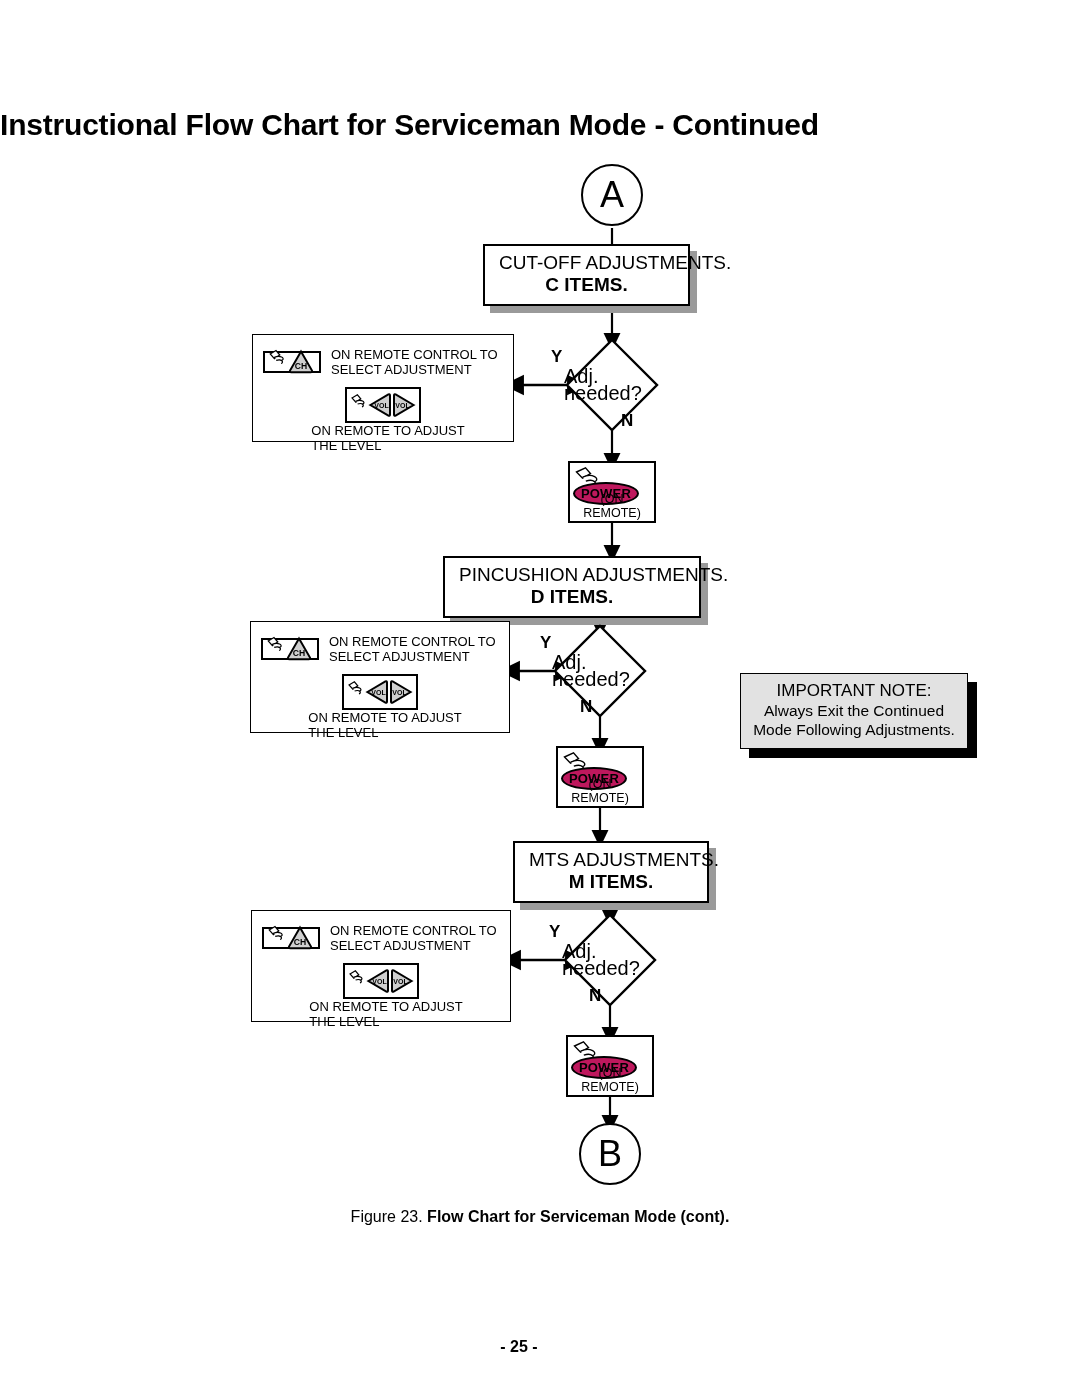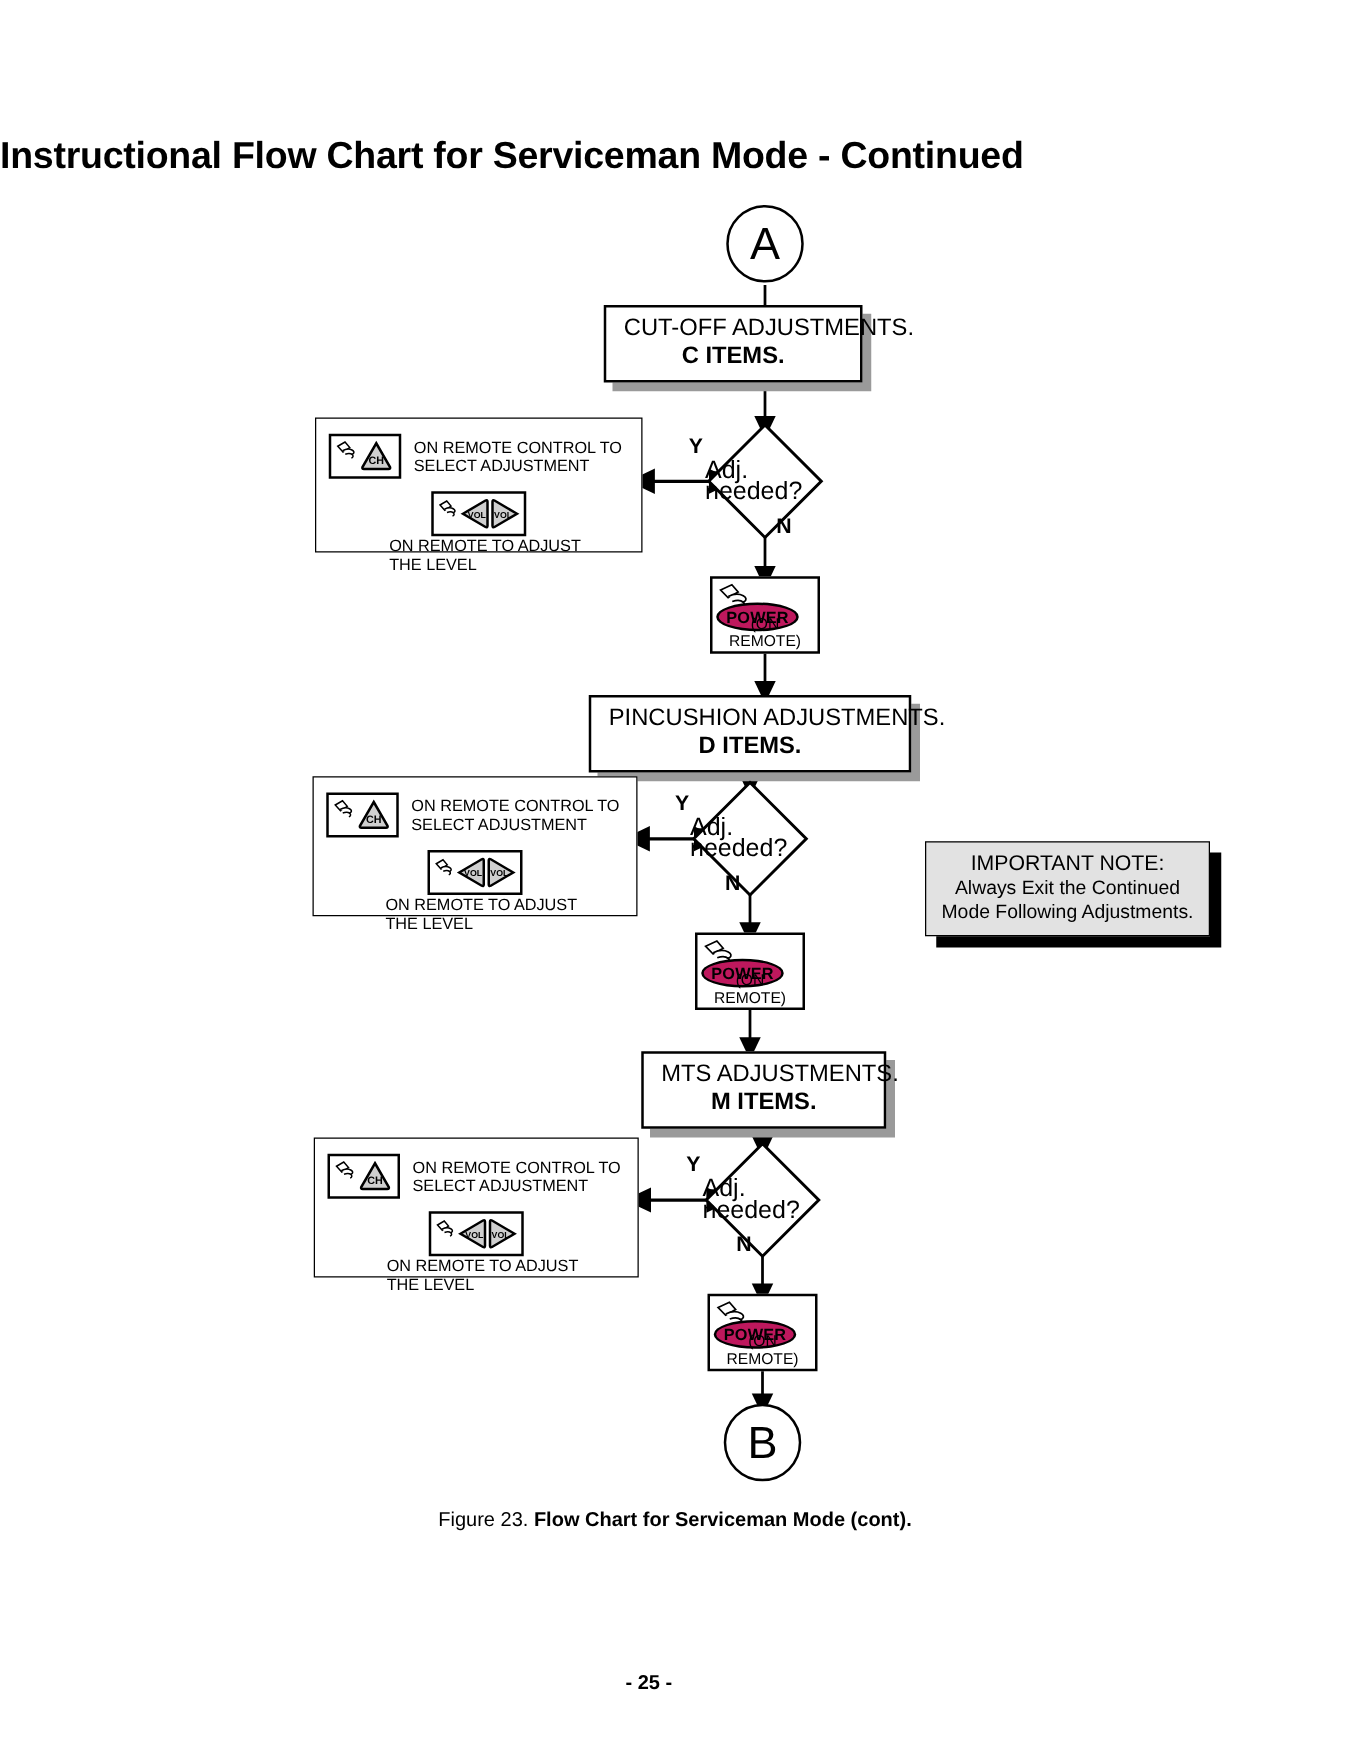--- a/index.html
+++ b/index.html
@@ -91,21 +91,21 @@
   }
   .key-frame {
     border: 2.5px solid #000;
     background: #fff;
     display: flex;
     align-items: center;
     box-sizing: border-box;
     padding: 2px 3px;
     flex: none;
   }
-  .key-frame.one { width: 58px; height: 36px; }
+  .key-frame.one { width: 58px; height: 22px; }
   .key-frame.two { width: 76px; height: 36px; }
 
   
   .hand { flex: none; }
 
   
   .power-box {
     position: absolute;
     box-sizing: border-box;
     border: 2.5px solid #000;
@@ -337,21 +337,21 @@
       <g stroke="#000" stroke-width="1.4" fill="#fff">
         <path d="M2.5 6.0 L11.5 1.8 L16.5 7.6 L8.5 12.2 Z"></path>
         <path d="M8.6 11.2 C12.6 9.2 17.6 9.0 20.6 10.6 C23.0 11.9 23.4 13.8 21.8 15.0 C20.4 16.0 18.0 16.0 16.3 15.3"></path>
         <path d="M11.8 15.2 C15.2 14.0 19.0 14.3 20.6 15.8 C22.1 17.2 21.4 19.2 19.2 19.9"></path>
       </g>
     </svg>
     <div class="power-ellipse">POWER</div>
     <div class="power-sub">(ON REMOTE)</div>
   </div>
 
-  <div class="process-box" style="left:471px; top:556px; width:258px;">
+  <div class="process-box" style="left:443px; top:556px; width:258px;">
     <div class="process-line1">PINCUSHION ADJUSTMENTS.</div>
     <div class="process-line2">D ITEMS.</div>
   </div>
 
   <div class="instr-box" style="left:250px; top:621px; width:260px; height:112px;">
     <div class="instr-row">
       <div class="key-frame one">
         <svg class="hand" width="20" height="26" viewBox="0 0 20 26">
           <g stroke="#000" stroke-width="1.2" fill="#fff">
             <path d="M2.2 5.0 L8.0 1.6 L11.8 6.0 L6.4 9.6 Z"></path>

